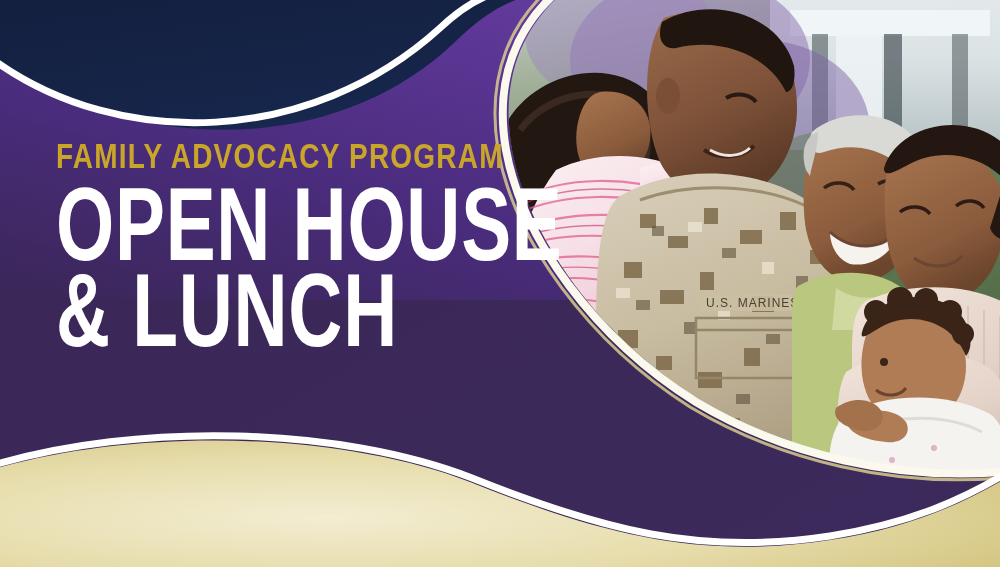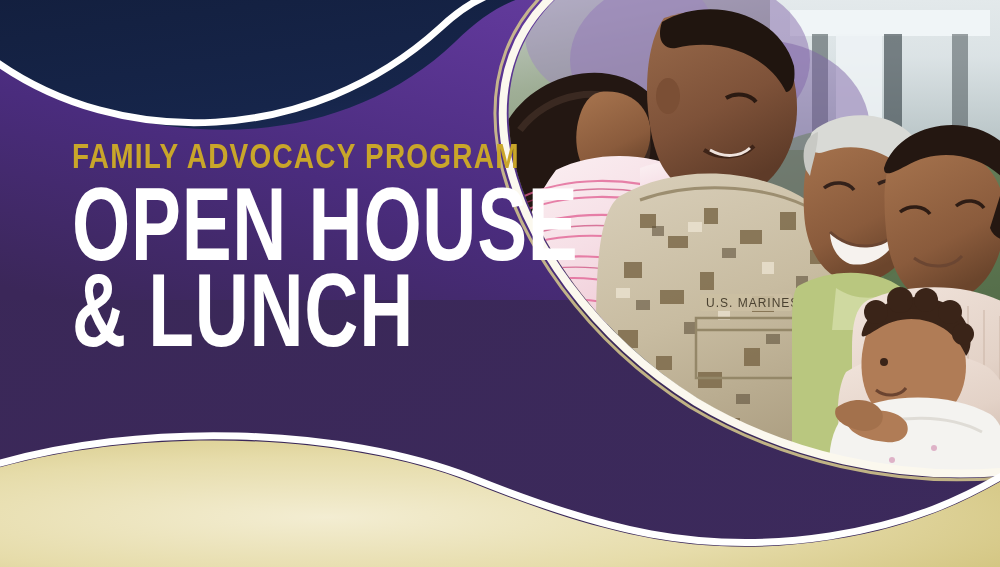--- a/index.html
+++ b/index.html
@@ -18,21 +18,21 @@
   #poster svg.layer {
     position: absolute;
     left: 0;
     top: 0;
     width: 1000px;
     height: 567px;
     display: block;
   }
   .text-block {
     position: absolute;
-    left: 72px;
+    left: 56px;
     top: 138px;
     width: 470px;
     z-index: 30;
     pointer-events: none;
   }
   .eyebrow {
     color: #c9a62a;
     font-family: "Liberation Sans Narrow", "Liberation Sans", sans-serif;
     font-weight: 700;
     font-size: 35px;

